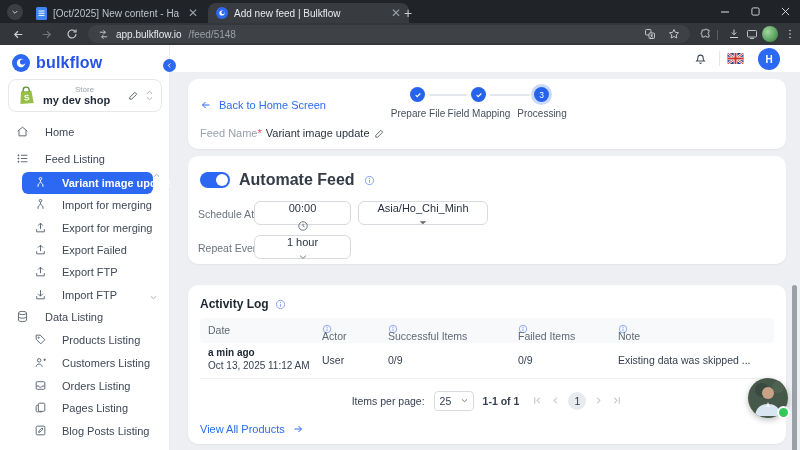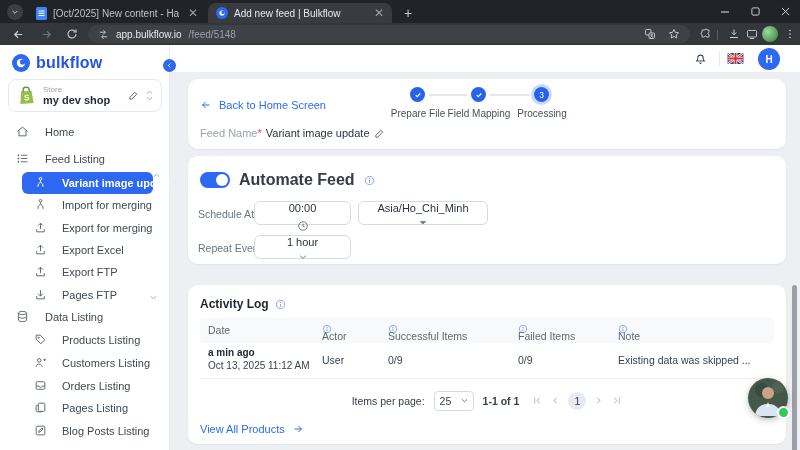--- a/index.html
+++ b/index.html
@@ -8,21 +8,21 @@
   svg { display:block; }
 
   
   .chrome { position:absolute; top:0; left:0; width:800px; height:45px; background:#202327; }
   .tabstrip { position:absolute; top:0; left:0; right:0; height:23px; }
   .tab-search { position:absolute; left:7px; top:4px; width:16px; height:16px; border-radius:50%;
     background:#3b3e43; color:#c7cbd0; display:flex; align-items:center; justify-content:center; }
   .tab { position:absolute; top:3px; height:20px; display:flex; align-items:center; gap:6px;
     padding:0 8px; font-size:10px; color:#bdc3c9; }
   .tab.inactive { left:28px; width:178px; }
-  .tab.active { left:208px; width:184px; background:#383b40; border-radius:8px 8px 0 0; color:#e8eaed; }
+  .tab.active { left:208px; width:201px; background:#383b40; border-radius:8px 8px 0 0; color:#e8eaed; }
   .tab .title { flex:1; white-space:nowrap; overflow:hidden; }
   .tab-close { color:#9aa0a6; font-size:12px; line-height:1; cursor:default; }
   .newtab { position:absolute; left:400px; top:5px; width:16px; height:16px; color:#c6cacd;
     display:flex; align-items:center; justify-content:center; font-size:14px; }
   .wincontrols { position:absolute; right:0; top:0; height:23px; display:flex; }
   .winbtn { width:30px; height:23px; display:flex; align-items:center; justify-content:center; color:#dfe2e5; }
   .toolbar { position:absolute; top:23px; left:0; right:0; height:22px; background:#33363b; }
   .tb-ic { position:absolute; top:3px; width:16px; height:16px; color:#ced2d6;
     display:flex; align-items:center; justify-content:center; }
   .tb-ic.disabled { color:#70757a; }
@@ -42,21 +42,21 @@
   .sidebar { position:absolute; left:0; top:0; width:170px; height:405px; background:#fff;
     border-right:1px solid #e9ecef; }
   .logo-row { position:absolute; left:12px; top:9px; display:flex; align-items:center; gap:6px; }
   .logo-mark { width:18px; height:18px; }
   .logo-text { font-size:16px; font-weight:bold; color:#2553ea; letter-spacing:.2px; }
   .collapse-btn { position:absolute; right:-7px; top:14px; width:13px; height:13px; border-radius:50%;
     background:#2d68f3; color:#fff; display:flex; align-items:center; justify-content:center; z-index:5; }
   .store-card { position:absolute; left:8px; top:34px; width:154px; height:33px; border:1px solid #e6e8eb;
     border-radius:8px; display:flex; align-items:center; padding:0 8px; gap:7px; background:#fff; }
   .store-txt { flex:1; line-height:1.15; }
-  .store-label { font-size:8px; color:#9aa3af; }
+  .store-label { font-size:8px; color:#9aa3af;margin-left:32px; }
   .store-name { font-size:11px; font-weight:bold; color:#1f2937; }
   .store-edit { color:#4b5563; }
   .store-chevrons { color:#9aa3af; display:flex; flex-direction:column; gap:1px; }
 
   .nav-item { position:absolute; left:0; right:0; height:22px; color:#3f4857; font-size:11px; }
   .nav-item .nico { position:absolute; left:16px; top:4px; width:13px; height:13px; color:#5f6975; }
   .nav-item .nlabel { position:absolute; left:45px; top:5px; white-space:nowrap; }
   .nav-item.sub .nico { left:34px; }
   .nav-item.sub .nlabel { left:62px; }
   .nav-item.selected { left:22px; right:16px; background:#2d68f3; border-radius:6px; color:#fff; }
@@ -346,37 +346,37 @@
           </svg>
         </span>
       <span class="nlabel">Export for merging</span>
     </div>
     <div class="nav-item sub" style="top:194px">
       <span class="nico">
           <svg width="13" height="13" viewBox="0 0 24 24" fill="none" stroke="currentColor" stroke-width="1.8">
             <path d="M12 15V4M7.5 8.5L12 4l4.5 4.5M5 15v5h14v-5"></path>
           </svg>
         </span>
-      <span class="nlabel">Export Excel</span>
+      <span class="nlabel">Export Failed</span>
     </div>
     <div class="nav-item sub" style="top:216px">
       <span class="nico">
           <svg width="13" height="13" viewBox="0 0 24 24" fill="none" stroke="currentColor" stroke-width="1.8">
             <path d="M12 15V4M7.5 8.5L12 4l4.5 4.5M5 15v5h14v-5"></path>
           </svg>
         </span>
       <span class="nlabel">Export FTP</span>
     </div>
     <div class="nav-item sub" style="top:239px">
       <span class="nico">
           <svg width="13" height="13" viewBox="0 0 24 24" fill="none" stroke="currentColor" stroke-width="1.8">
             <path d="M12 4v11M7.5 10.5L12 15l4.5-4.5M5 15v5h14v-5"></path>
           </svg>
         </span>
-      <span class="nlabel">Pages FTP</span>
+      <span class="nlabel">Import FTP</span>
     </div>
     <div class="nav-item" style="top:261px">
       <span class="nico">
           <svg width="13" height="13" viewBox="0 0 24 24" fill="none" stroke="currentColor" stroke-width="1.8">
             <ellipse cx="12" cy="5.5" rx="7.5" ry="3"></ellipse>
             <path d="M4.5 5.5V12c0 1.7 3.4 3 7.5 3s7.5-1.3 7.5-3V5.5M4.5 12v6.5c0 1.7 3.4 3 7.5 3s7.5-1.3 7.5-3V12"></path>
           </svg>
         </span>
       <span class="nlabel">Data Listing</span>
     </div>

